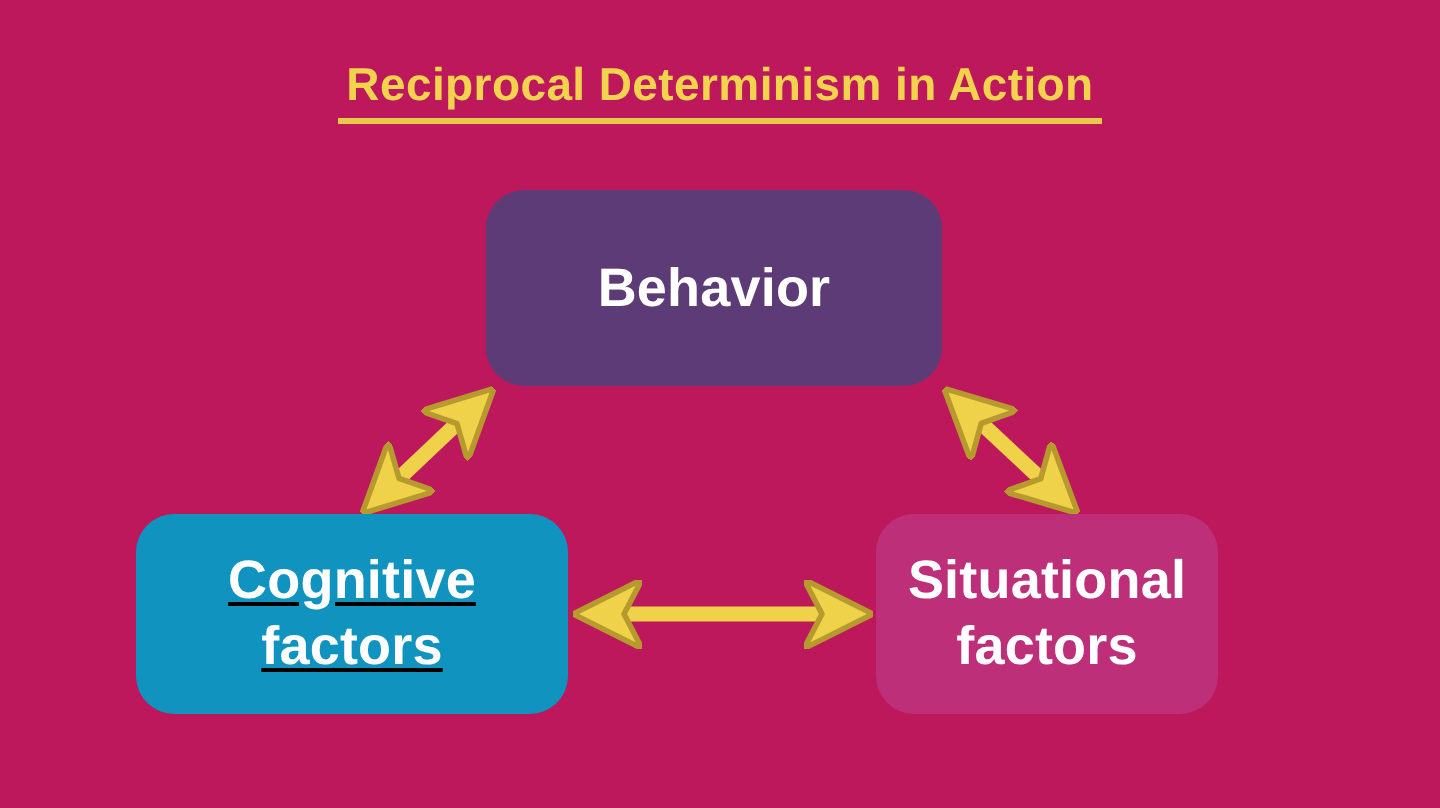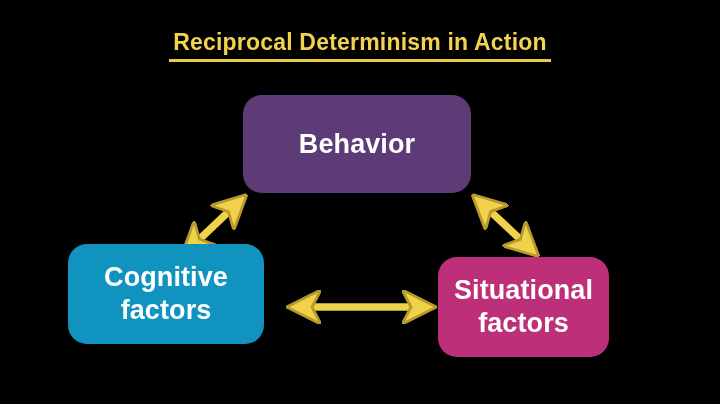--- a/index.html
+++ b/index.html
@@ -10,21 +10,21 @@
     width: 720px;
     height: 404px;
     background: #2b2b2b;
     font-family: "Liberation Sans", sans-serif;
     overflow: hidden;
   }
   #stage {
     position: relative;
     width: 720px;
     height: 404px;
-    background: #000000;
+    background: #be185d;
   }
 
   
   #title-wrap {
     position: absolute;
     left: 0;
     top: 28px;
     width: 720px;
     text-align: center;
   }
@@ -60,24 +60,25 @@
 
   #node-behavior {
     left: 243px;
     top: 95px;
     width: 228px;
     height: 98px;
     background: #5c3b77;
   }
   #node-cognitive {
     left: 68px;
-    top: 244px;
-    width: 196px;
+    top: 257px;
+    width: 216px;
     height: 100px;
     background: #1193c0;
+    text-decoration: underline;
   }
   #node-situational {
     left: 438px;
     top: 257px;
     width: 171px;
     height: 100px;
     background: #be2f7a;
   }
 
   

